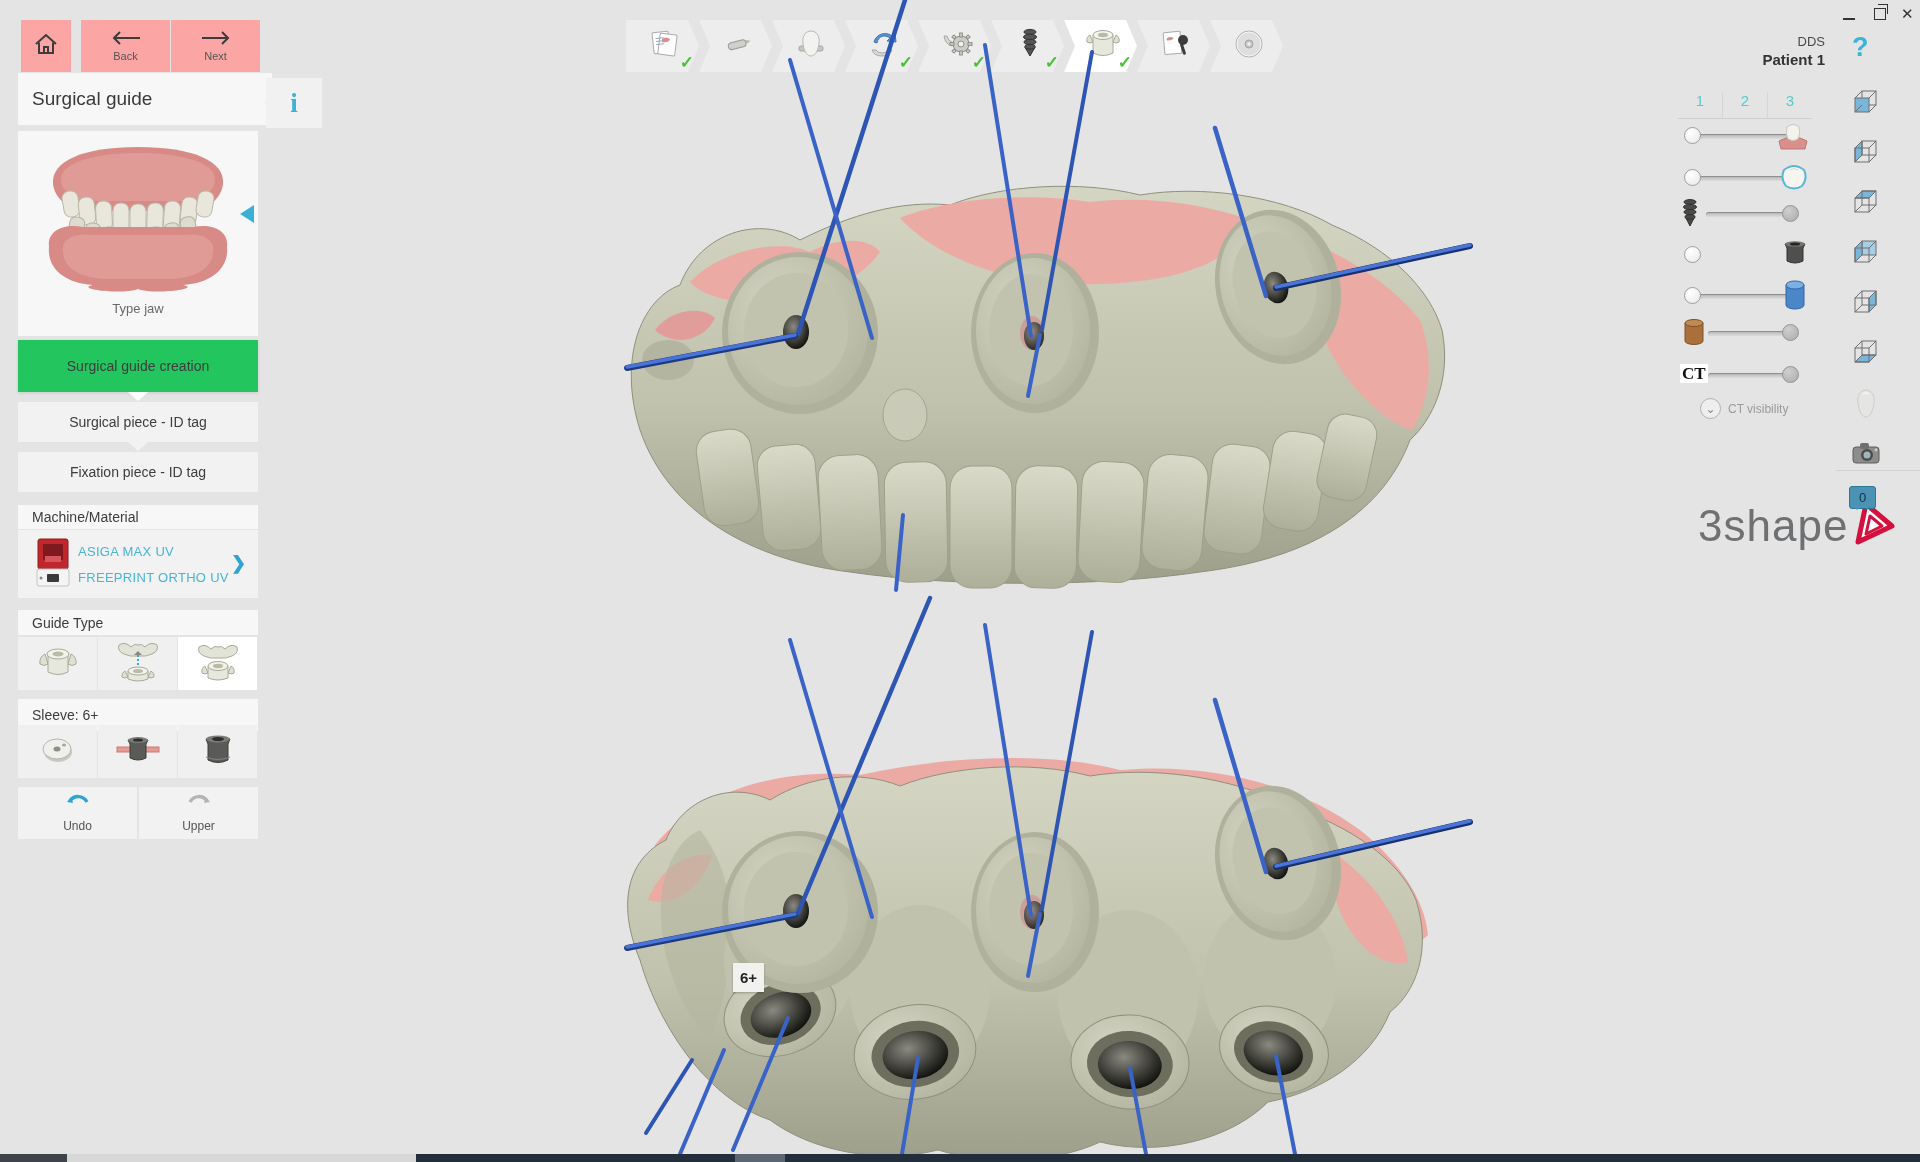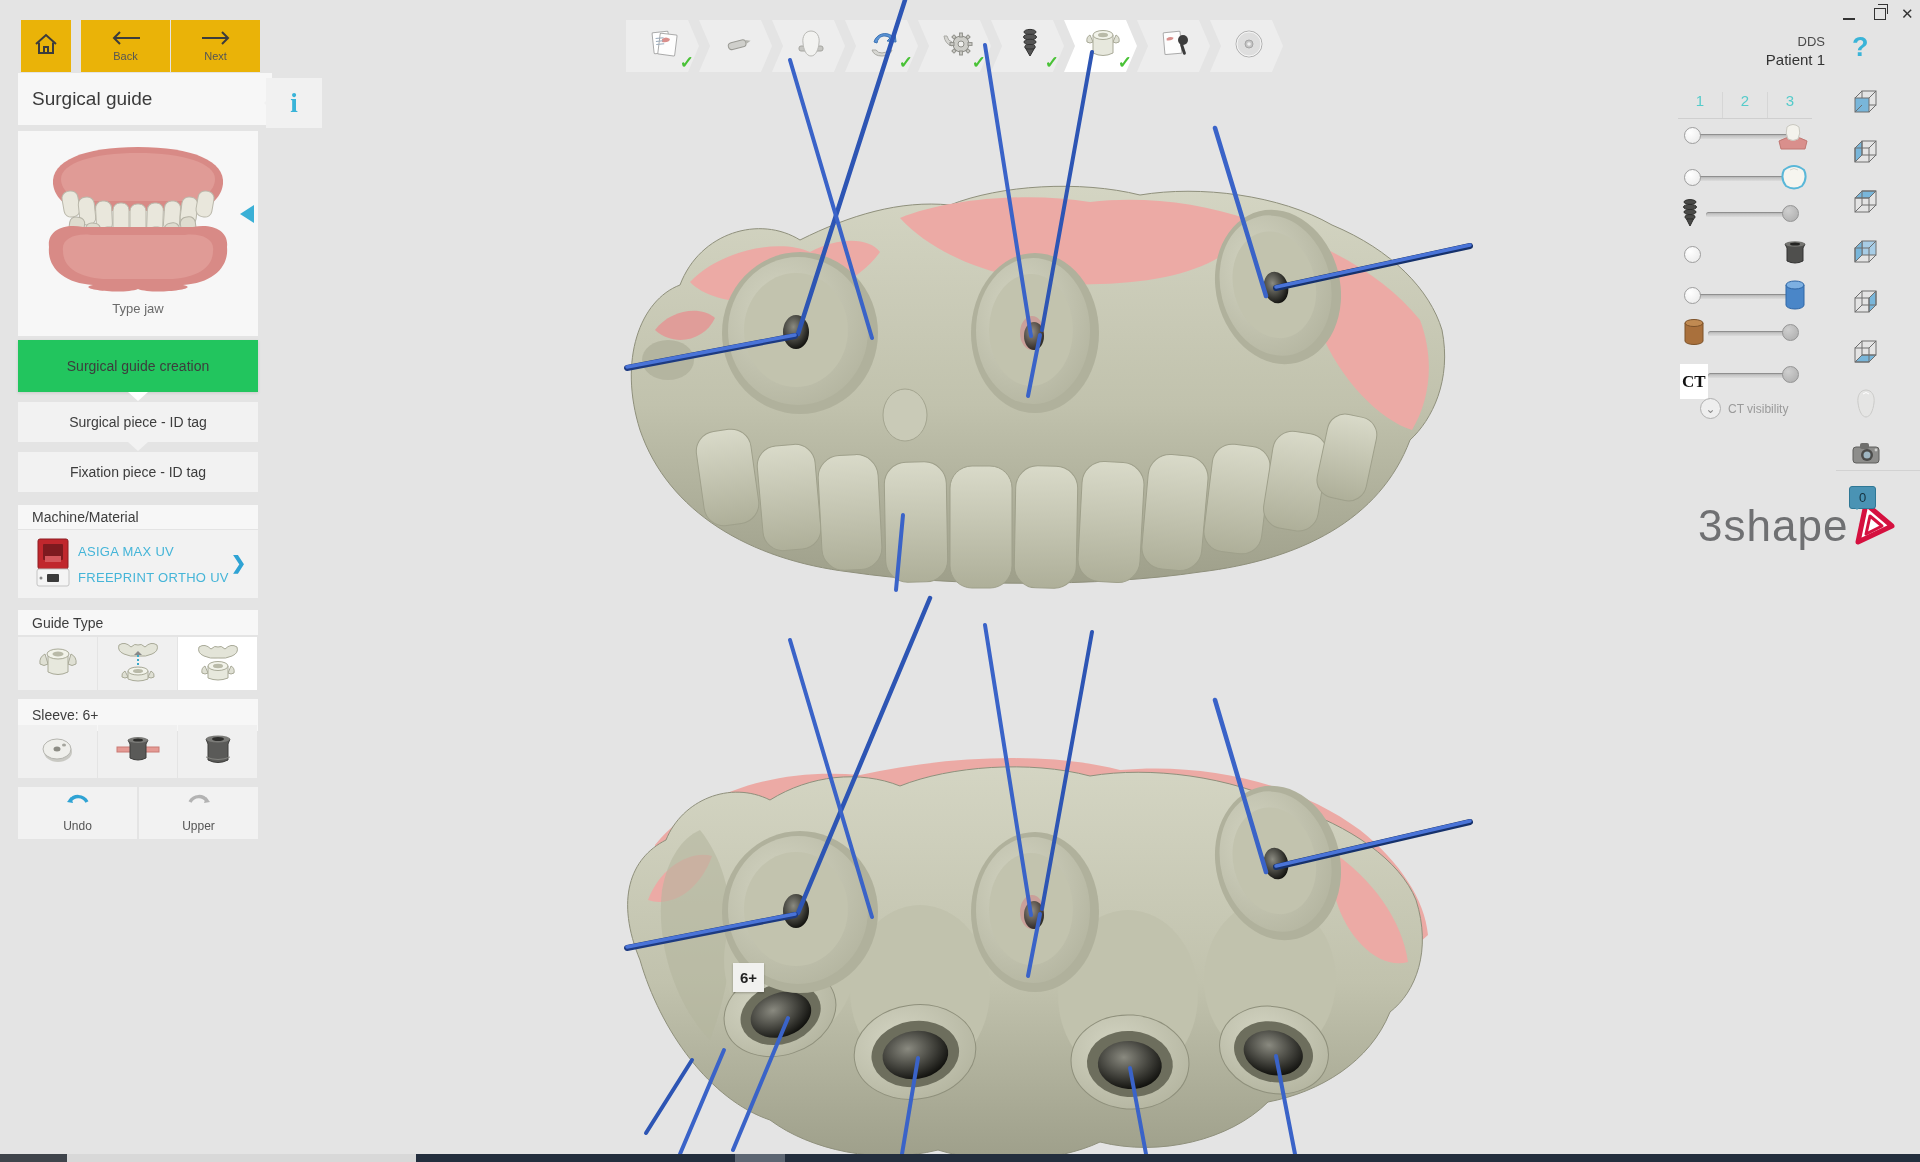--- a/index.html
+++ b/index.html
@@ -1,20 +1,20 @@
 <!DOCTYPE html>
 <html><head>
 <meta charset="utf-8">
 <style>
   html,body{margin:0;padding:0}
   body{position:relative;width:1920px;height:1162px;background:#e4e4e4;
        font-family:"Liberation Sans",sans-serif;overflow:hidden;color:#3c3c3c}
   .abs{position:absolute}
   
-  .navbtn{position:absolute;top:20px;height:52px;background:#eab308;display:flex;
+  .navbtn{position:absolute;top:20px;height:52px;background:#fca5a5;display:flex;
           flex-direction:column;align-items:center;justify-content:center;cursor:pointer}
   .navbtn .lbl{font-size:11px;color:#555;margin-top:1px}
   
   .sb{left:18px;width:240px;position:absolute;background:#f5f5f5}
   .sb-title{display:flex;align-items:center;padding-left:14px;font-size:19px;color:#3a3a3a;background:#f7f7f7}
   .infobubble{position:absolute;left:266px;top:78px;width:56px;height:50px;background:#f1f1f1;
               display:flex;align-items:center;justify-content:center;
               color:#3ab4d8;font:bold 27px "Liberation Serif",serif}
   .infobubble:before{content:"";position:absolute;left:-10px;top:17px;border:8px solid transparent;border-right-color:#f1f1f1}
   .stepcard{position:absolute;left:18px;width:240px;display:flex;align-items:center;justify-content:center;
@@ -48,21 +48,21 @@
   .tabs{position:absolute;left:1678px;top:92px;width:134px;height:26px;display:flex;
         border-bottom:1px solid #cfcfcf}
   .tab{flex:1;text-align:center;font-size:15px;color:#55cbca;border-right:1px solid #d6d6d6;cursor:pointer}
   .srow{position:absolute;left:1678px;width:140px;height:34px}
   .track{position:absolute;top:15px;height:5px;border-radius:3px;
          background:linear-gradient(#b5b5b5,#dcdcdc);box-shadow:inset 0 1px 1px rgba(0,0,0,.25)}
   .knob{position:absolute;top:8px;width:17px;height:17px;border-radius:50%;cursor:pointer}
   .knob.w{background:radial-gradient(circle at 35% 30%,#fff,#e8e8e8);border:1px solid #9e9e9e;box-sizing:border-box}
   .knob.g{background:radial-gradient(circle at 35% 30%,#cfcfcf,#ababab);border:1px solid #949494;box-sizing:border-box}
   .ct-lbl{position:absolute;left:2px;top:6px;font:bold 17px "Liberation Serif",serif;color:#111;
-          background:#fff;padding:8px 2px;line-height:19px}
+          background:#fff;padding:0 2px;line-height:19px}
   .ctvis{position:absolute;left:1700px;top:398px;display:flex;align-items:center;gap:7px;cursor:pointer}
   .ctvis .circ{width:19px;height:19px;border-radius:50%;border:1px solid #b0b0b0;color:#8a8a8a;
                display:flex;align-items:center;justify-content:center;font-size:12px;background:#eee}
   .ctvis .t{font-size:12px;color:#9a9a9a}
   .cubecol{position:absolute;left:1851px;width:30px;z-index:2}
   .cube{position:absolute;left:0;cursor:pointer}
   
   .wctrl{position:absolute;top:4px;z-index:9;cursor:pointer}
   .badge{position:absolute;left:1849px;top:486px;width:25px;height:21px;background:#4a93b4;border:1px solid #2e7795;
          border-radius:3px;color:#15323f;font-size:13px;display:flex;align-items:center;justify-content:center;z-index:3;cursor:pointer}
@@ -271,21 +271,21 @@
   <div style="position:relative;width:10px;height:10px;border:1.5px solid #333;margin-top:2px">
     <div style="position:absolute;left:3px;top:-5px;width:9px;height:9px;border-top:1.5px solid #333;border-right:1.5px solid #333"></div>
   </div>
 </div>
 <div class="wctrl" style="left:1901px;top:5px;font-size:15px;color:#333">
   <span>✕</span>
 </div>
 
 <div class="pt" style="top:34px">
   <div style="font-size:13px;color:#4a4a4a">DDS</div>
-  <div style="font-size:15px;font-weight:normal;color:#333;margin-top:2px">Patient 1</div>
+  <div style="font-size:15px;font-weight:bold;color:#333;margin-top:2px">Patient 1</div>
 </div>
 <div class="helpq"><span>?</span></div>
 
 <div class="wfbar">
   <div class="wfstep first">
     <span>
       <svg width="30" height="30" viewBox="0 0 30 30">
         <rect x="3" y="3" width="16" height="21" rx="1" fill="#fff" stroke="#aaa" transform="rotate(-6 11 13)"></rect>
         <rect x="9" y="5" width="17" height="21" rx="1" fill="#fdfdfd" stroke="#aaa" transform="rotate(7 17 15)"></rect>
         <path d="M12 10 q4 -3 8 0 q-1 4 -8 3 Z" fill="#d98f8c"></path>

